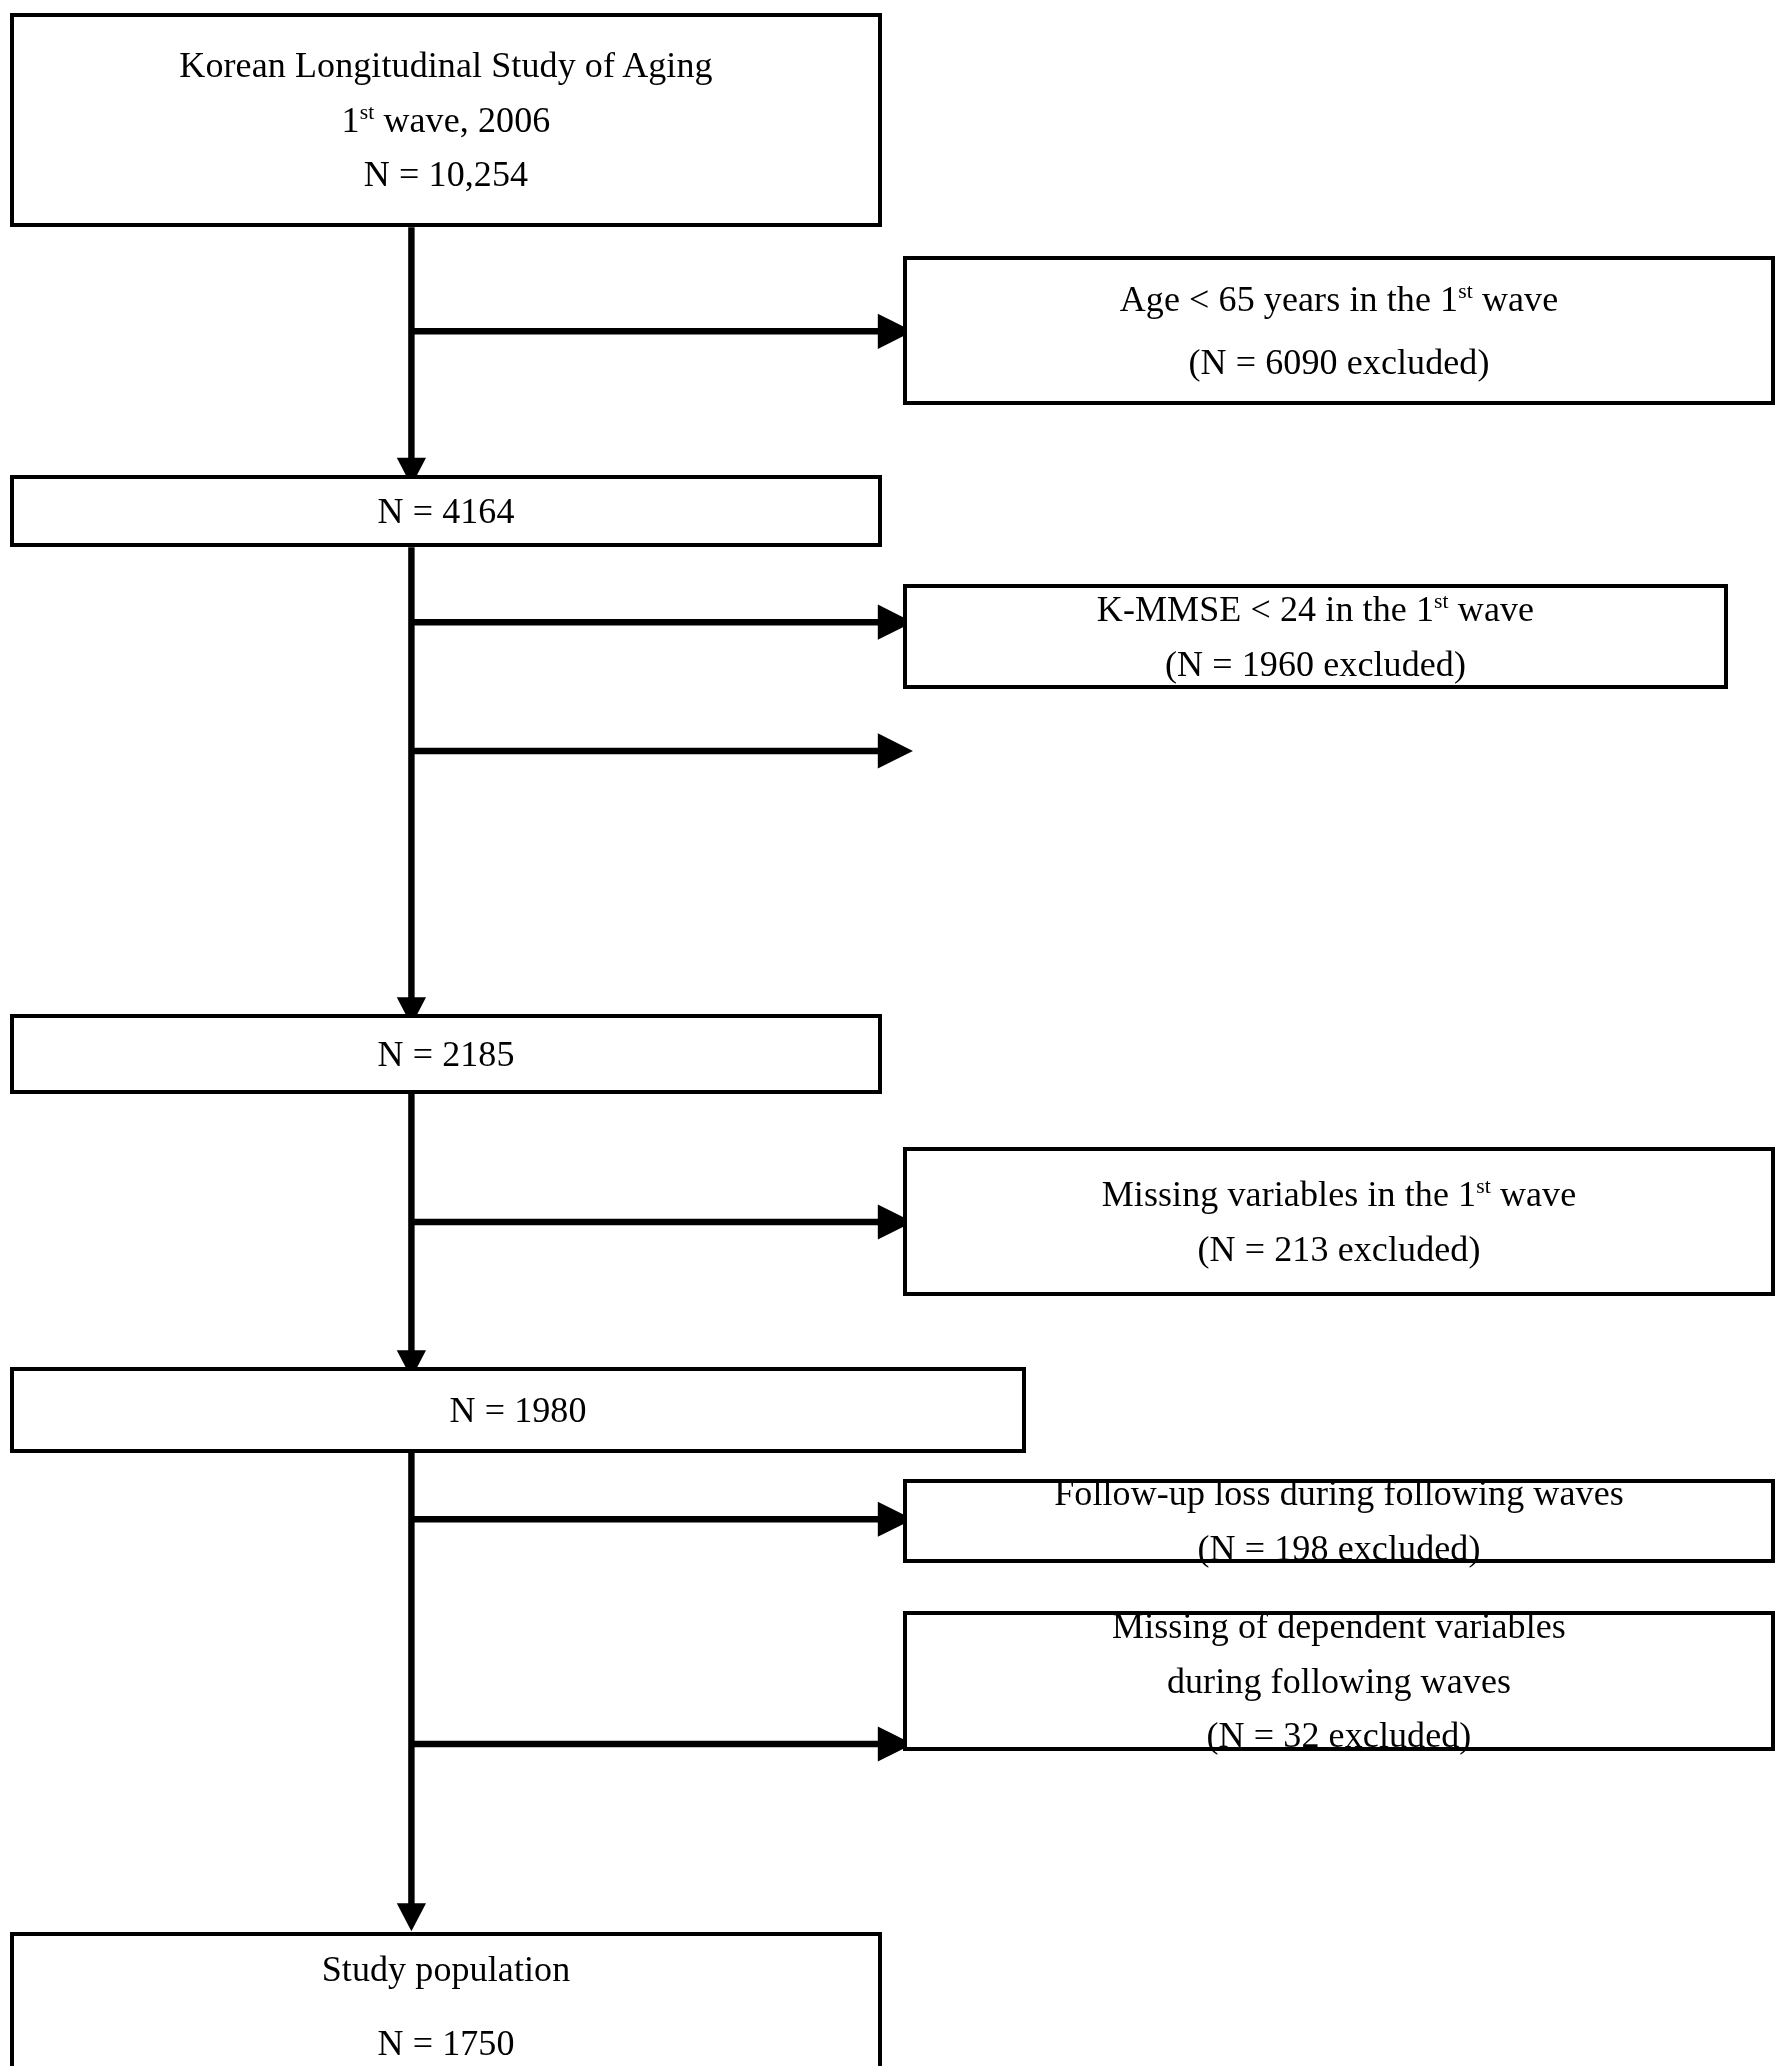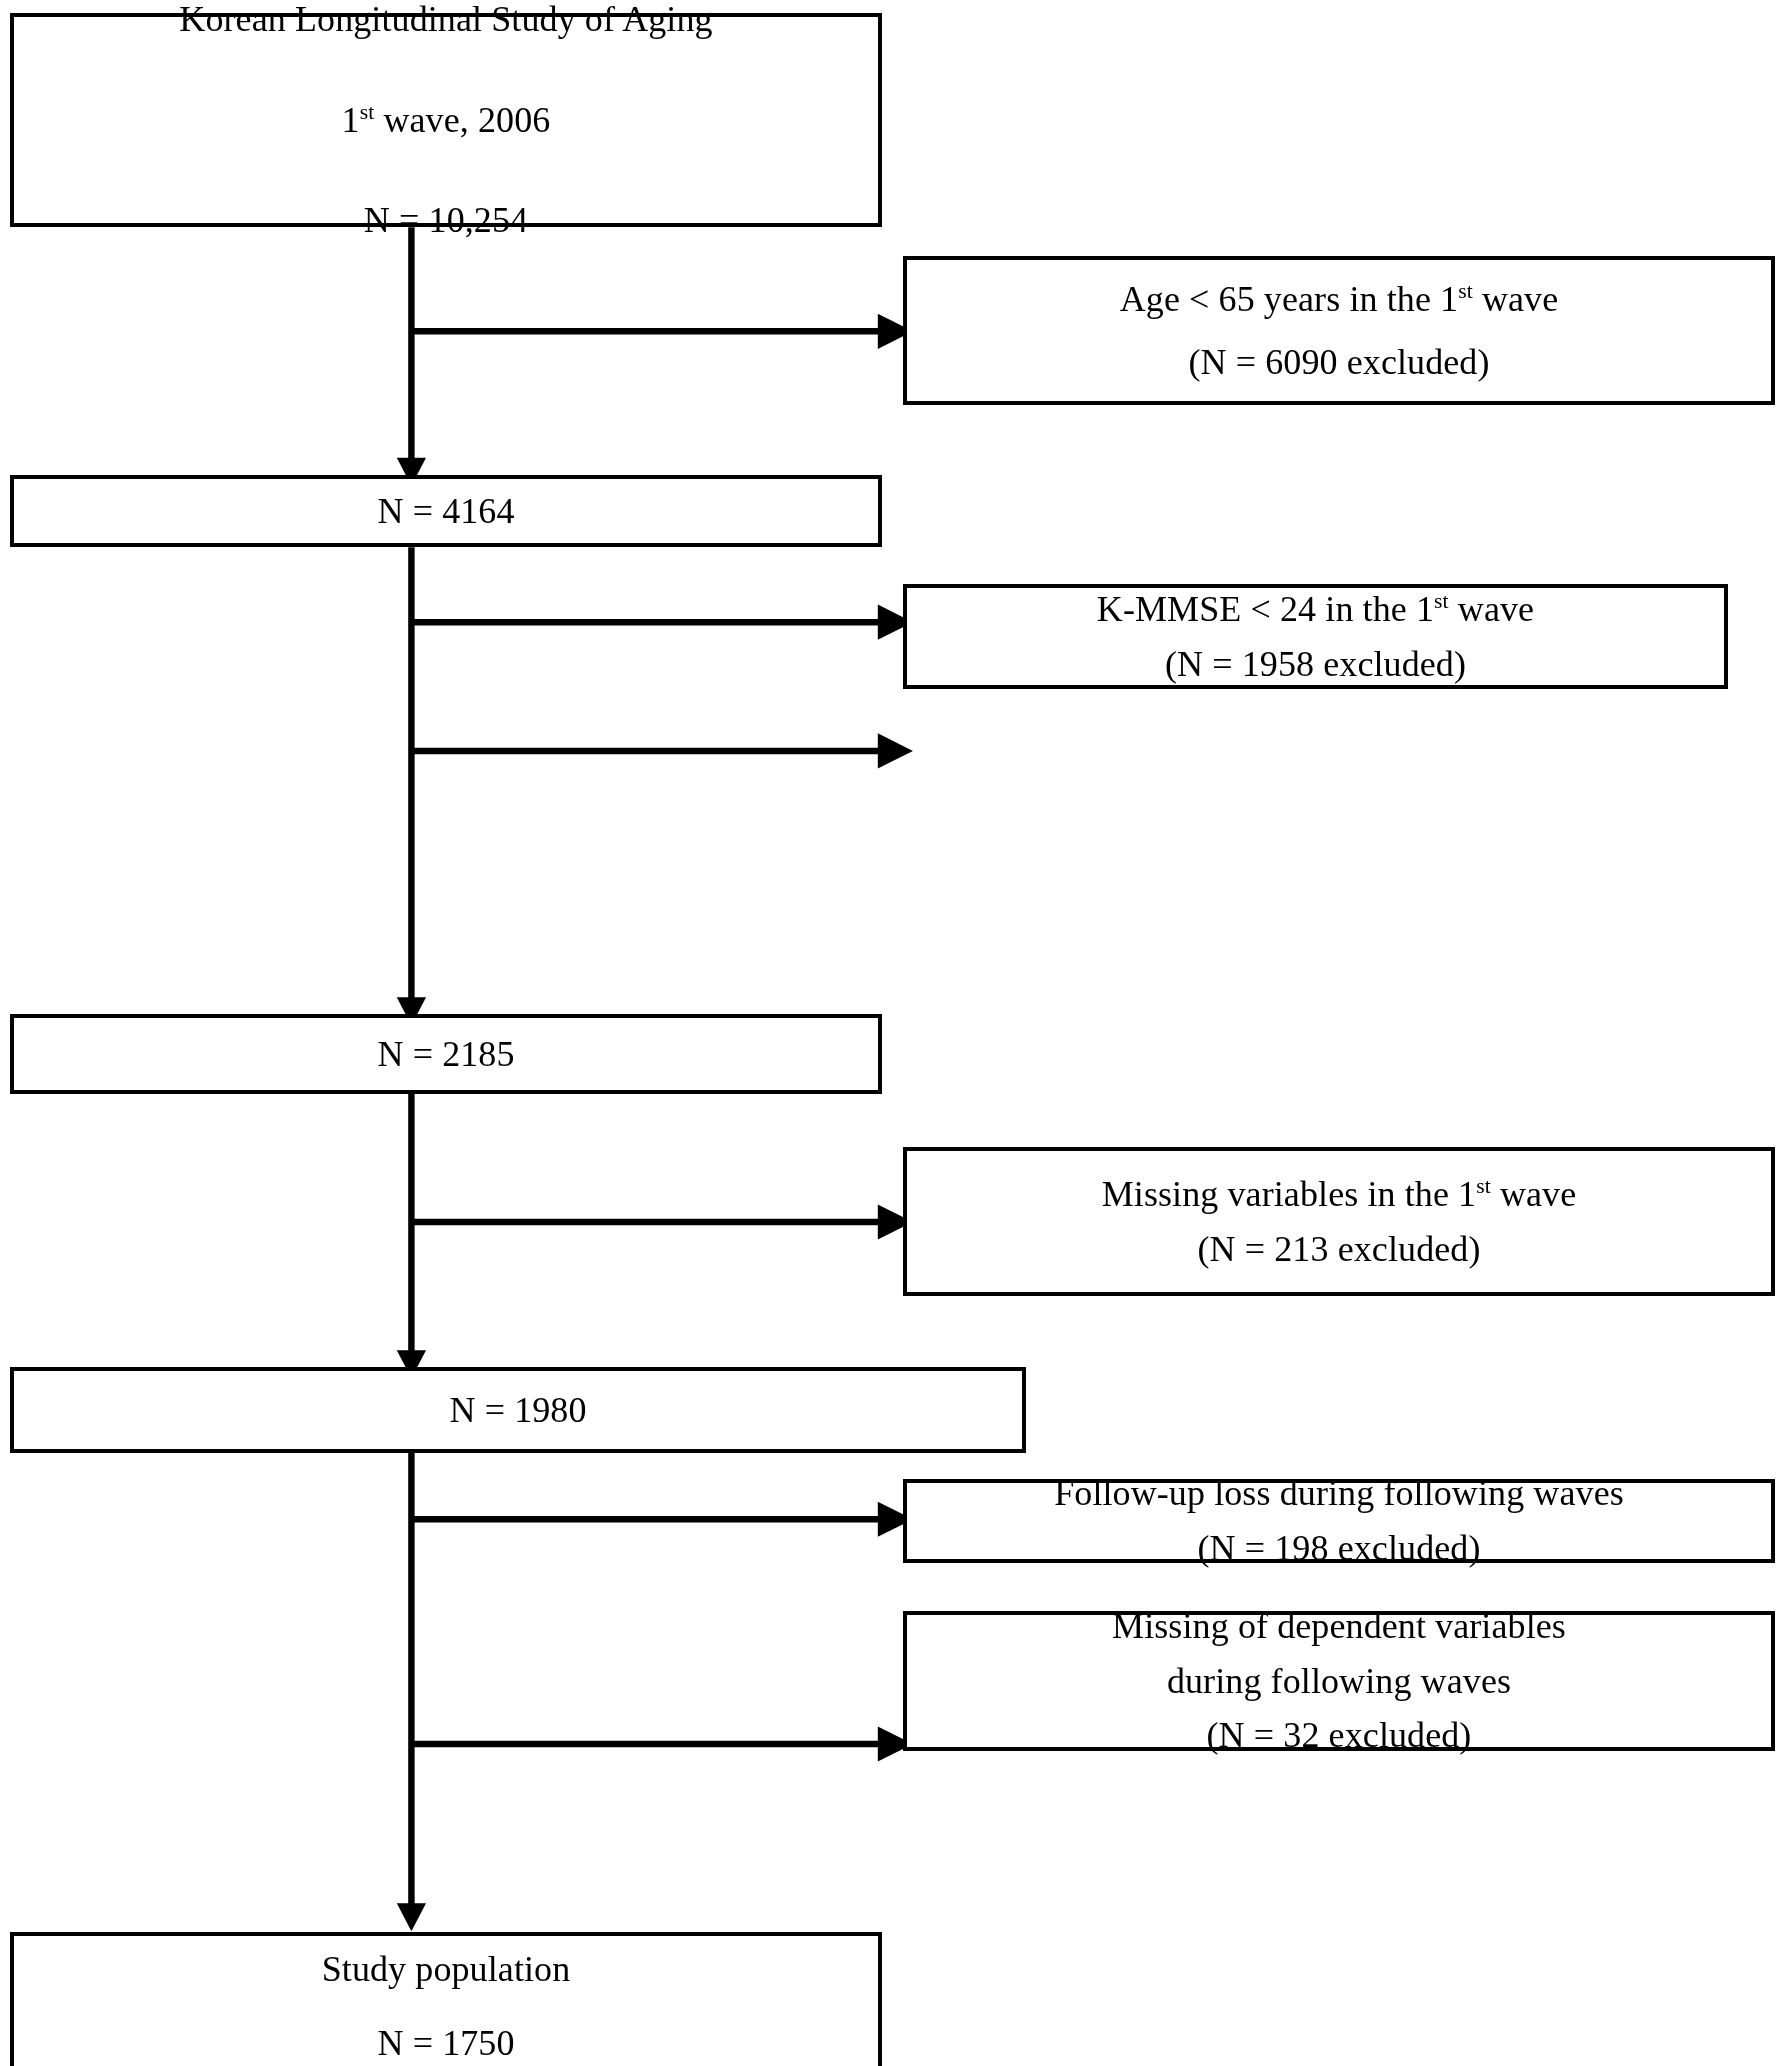--- a/index.html
+++ b/index.html
@@ -105,21 +105,21 @@
       <line x1="703" y1="2596" x2="1510" y2="2596" stroke="#000000" stroke-width="11"></line>
       <polygon points="1500,2566 1560,2596 1500,2626" fill="#000000"></polygon>
     </g>
 
     <g>
       <line x1="703" y1="2980" x2="1510" y2="2980" stroke="#000000" stroke-width="11"></line>
       <polygon points="1500,2950 1560,2980 1500,3010" fill="#000000"></polygon>
     </g>
   </svg>
 
-  <div class="node-box" style="left:10px; top:13px; width:872px; height:214px;gap:46px;">
+  <div class="node-box" style="left:10px; top:13px; width:872px; height:214px;">
     <span class="node-line">Korean Longitudinal Study of Aging</span>
     <span class="node-line"><span>1</span><sup>st</sup><span> wave, 2006</span></span>
     <span class="node-line">N = 10,254</span>
   </div>
 
   <div class="node-box" style="left:10px; top:475px; width:872px; height:72px;">
     <span class="node-line">N = 4164</span>
   </div>
 
   <div class="node-box" style="left:10px; top:1014px; width:872px; height:80px;">
@@ -135,21 +135,21 @@
     <span class="node-line">N = 1750</span>
   </div>
 
   <div class="node-box" style="left:903px; top:256px; width:872px; height:149px;gap:8px;">
     <span class="node-line"><span>Age &lt; 65 years in the 1</span><sup>st</sup><span> wave</span></span>
     <span class="node-line">(N = 6090 excluded)</span>
   </div>
 
   <div class="node-box" style="left:903px; top:584px; width:825px; height:105px;">
     <span class="node-line"><span>K-MMSE &lt; 24 in the 1</span><sup>st</sup><span> wave</span></span>
-    <span class="node-line">(N = 1958 excluded)</span>
+    <span class="node-line">(N = 1960 excluded)</span>
   </div>
 
 
   <div class="node-box" style="left:903px; top:1147px; width:872px; height:149px;">
     <span class="node-line"><span>Missing variables in the 1</span><sup>st</sup><span> wave</span></span>
     <span class="node-line">(N = 213 excluded)</span>
   </div>
 
   <div class="node-box" style="left:903px; top:1479px; width:872px; height:84px;">
     <span class="node-line">Follow-up loss during following waves</span>

